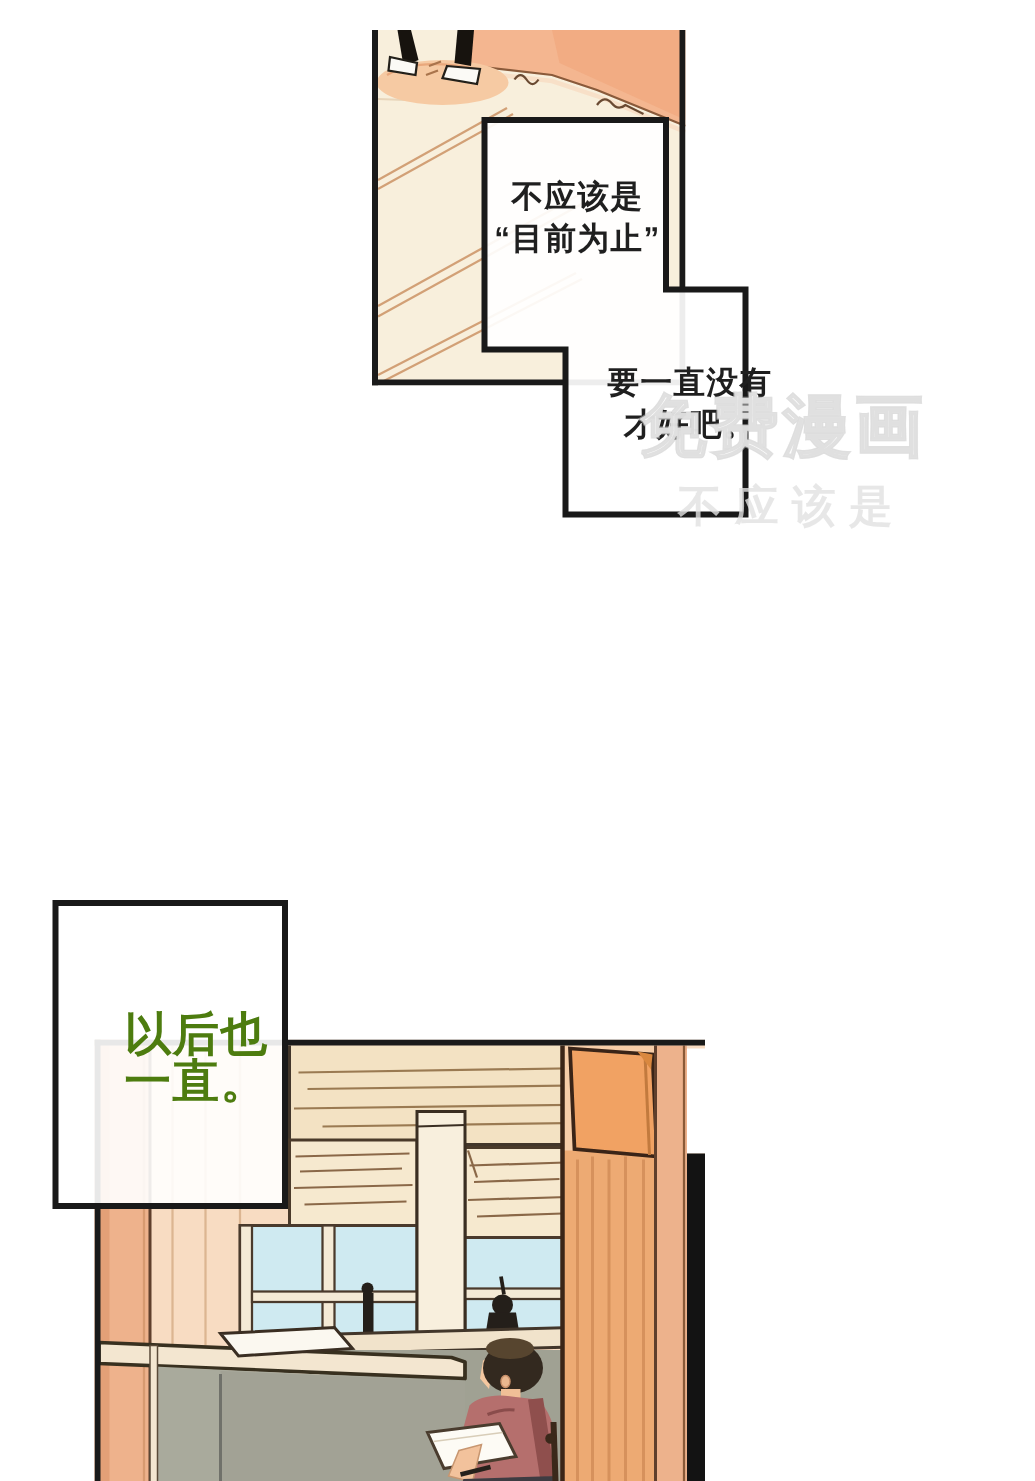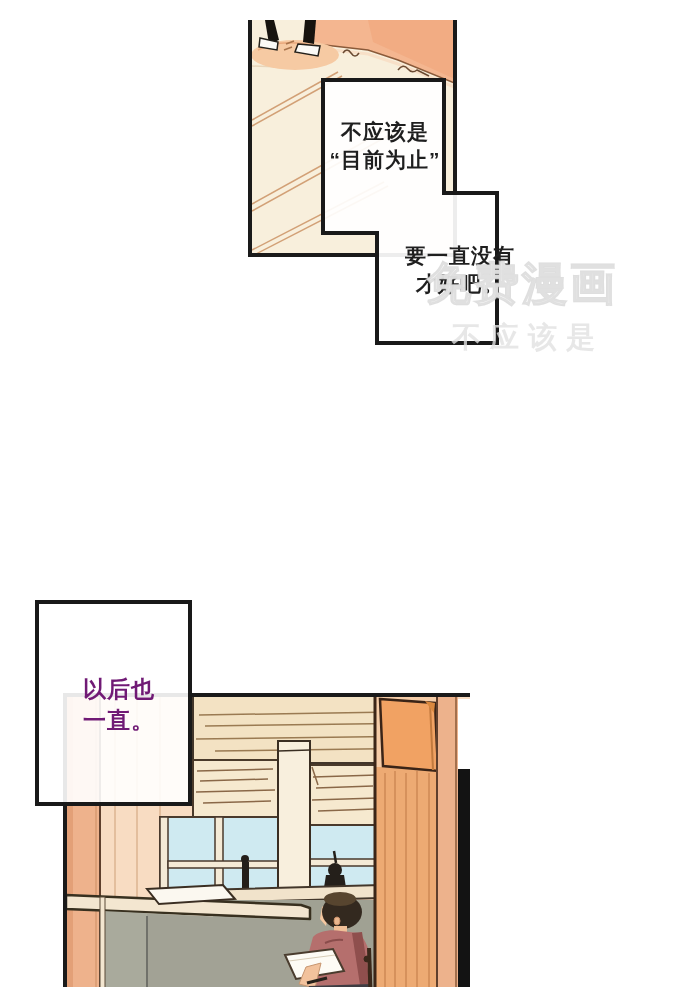--- a/index.html
+++ b/index.html
@@ -5,22 +5,22 @@
   html,body{margin:0;padding:0;background:#ffffff;}
   #comic-page{position:relative;width:690px;height:987px;background:#ffffff;overflow:hidden;
     font-family:"Liberation Sans","DejaVu Sans",sans-serif;margin-top:20px;}
   .abs{position:absolute;}
   .bubble-text{position:absolute;z-index:20;color:#1f1f1f;font-weight:700;text-align:center;
     letter-spacing:1px;white-space:pre-line;pointer-events:none;}
   #bubble1-text{left:323px;top:98px;width:124px;font-size:21px;line-height:28px;}
   #bubble2-text{left:399px;top:222px;width:122px;font-size:21px;line-height:28px;}
   #bubble3{left:35px;top:580px;width:149px;height:198px;background:rgba(255,255,255,0.90);
     border:4px solid #191919;z-index:20;}
-  #bubble3-text{left:44px;top:70px;position:absolute;font-size:23px;line-height:31px;
-    font-weight:700;color:#701a75;letter-spacing:1px;white-space:pre-line;text-align:left;}
+  #bubble3-text{left:44px;top:70px;position:absolute;font-size:31px;line-height:31px;
+    font-weight:700;color:#4d7c0f;letter-spacing:1px;white-space:pre-line;text-align:left;}
   #bubbles12{left:318px;top:52px;z-index:19;}
   #watermark{position:absolute;left:426px;top:234px;z-index:30;pointer-events:none;}
   #watermark-line1{font-size:45px;font-weight:700;letter-spacing:3px;
     color:rgba(255,255,255,0.92);-webkit-text-stroke:1.5px rgba(200,200,200,0.55);
     text-shadow:0 0 1px rgba(190,190,190,0.4);}
   #watermark-line2{margin-top:4px;margin-left:26px;font-size:29px;font-weight:700;
     letter-spacing:9px;color:rgba(225,225,225,0.8);}
   #panel-top{left:248px;top:0;z-index:1;}
   #panel-bottom{left:63px;top:673px;z-index:1;}
 </style>

